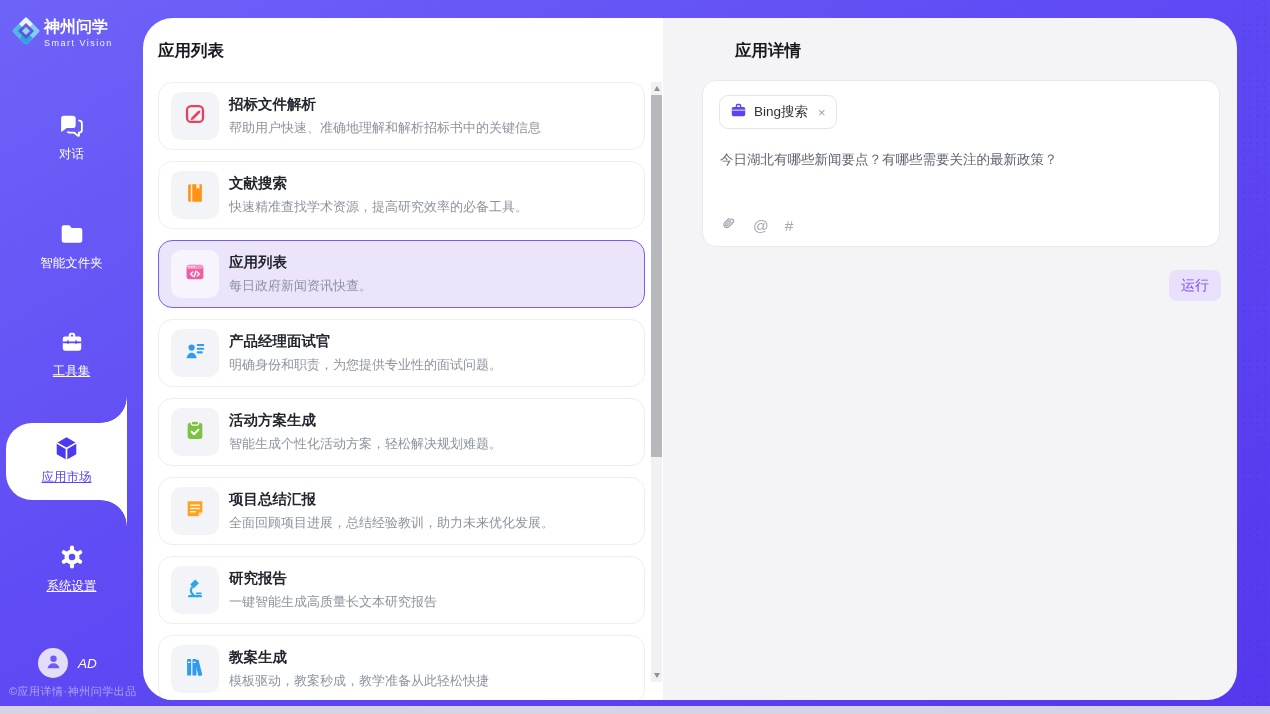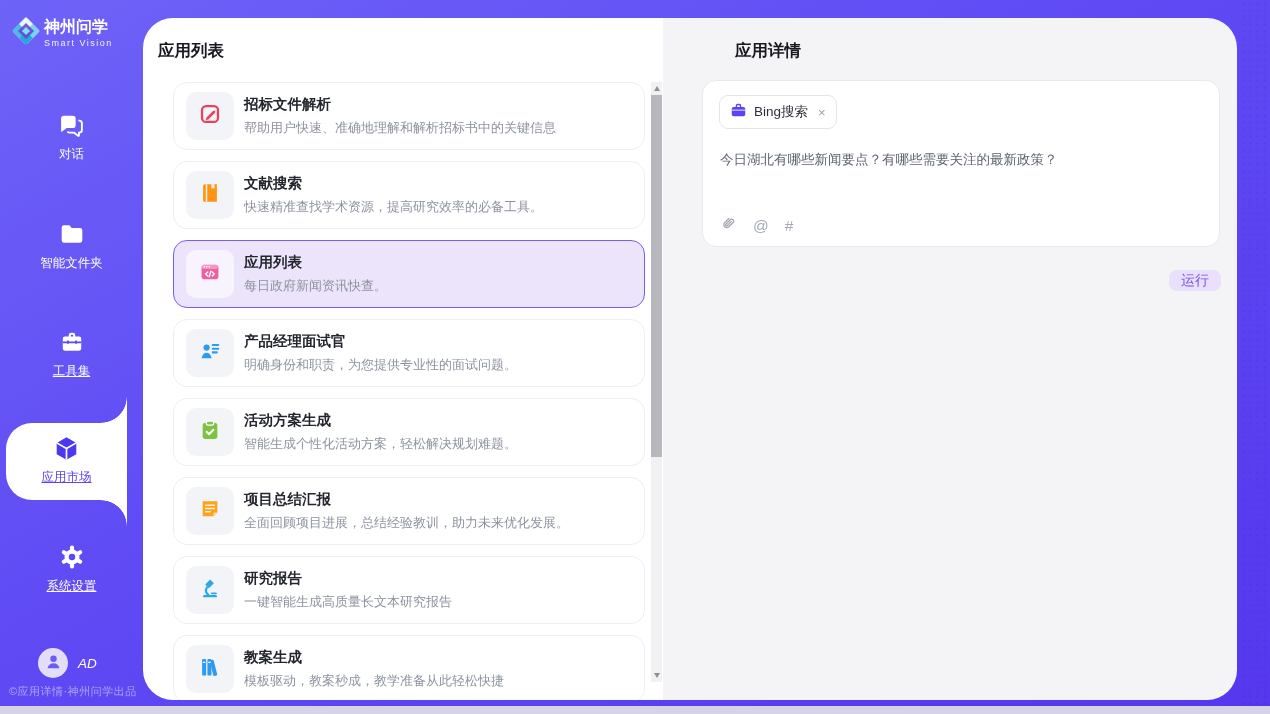--- a/index.html
+++ b/index.html
@@ -44,21 +44,21 @@
   .list-pane{position:relative;width:520px;height:100%;background:#ffffff;flex:0 0 auto;}
   .detail-pane{position:relative;flex:1;background:#f4f4f6;}
   .pane-title{position:absolute;top:22px;font-size:16.5px;font-weight:bold;color:#17191f;}
   .list-pane .pane-title{left:15px;}
   .detail-pane .pane-title{left:37px;margin-left:35px;}
 
   
   .cards{position:absolute;left:15px;top:64px;width:487px;bottom:0;display:flex;
     flex-direction:column;gap:11px;overflow:hidden;}
   .card{flex:0 0 68px;border:1px solid #eceef2;border-radius:14px;background:#fff;
-    display:flex;align-items:center;padding-left:12px;gap:10px;box-sizing:border-box;cursor:pointer;margin-left:15px;}
+    display:flex;align-items:center;padding-left:12px;gap:10px;box-sizing:border-box;cursor:pointer;}
   .card.selected{background:#ece4fb;border:1px solid #7a5cf5;}
   .icon-tile{width:48px;height:48px;border-radius:10px;background:#f3f4f7;flex:0 0 auto;
     display:flex;align-items:center;justify-content:center;}
   .card.selected .icon-tile{background:#f8f4fe;}
   .card-text{display:flex;flex-direction:column;gap:5px;}
   .card-name{font-size:14.5px;font-weight:bold;color:#23262e;}
   .card-desc{font-size:13px;color:#8d939e;}
 
   
   .scrollbar{position:absolute;left:508px;top:64px;width:11px;height:600px;background:#f1f1f4;}
@@ -71,21 +71,21 @@
   
   .detail-card{position:absolute;left:39px;top:62px;width:518px;height:167px;background:#fff;
     border:1px solid #e8e8ee;border-radius:14px;box-sizing:border-box;}
   .chip{position:absolute;left:16px;top:14px;height:32px;border:1px solid #e4e4ea;border-radius:9px;
     display:inline-flex;align-items:center;gap:7px;padding:0 10px;background:#fff;}
   .chip-label{font-size:13.5px;color:#2c313a;}
   .chip-close{font-size:13px;color:#9ba1ab;margin-left:3px;cursor:pointer;}
   .query-text{position:absolute;left:17px;top:70px;font-size:13.5px;color:#5d6470;width:480px;}
   .composer-icons{position:absolute;left:17px;top:134px;display:flex;align-items:center;gap:16px;}
   .composer-icons .glyph{font-size:15.5px;color:#a4a9b3;cursor:pointer;}
-  .run-btn{position:absolute;right:16px;top:252px;width:52px;height:21px;border-radius:8px;
+  .run-btn{position:absolute;right:16px;top:252px;width:52px;height:31px;border-radius:8px;
     background:#e9e0fb;color:#7a4ff2;font-size:14px;display:flex;align-items:center;justify-content:center;cursor:pointer;}
 </style>
 </head>
 <body>
 
 <div class="stage">
   <div class="dot-texture"></div>
 
   <div class="sidebar">
     <div class="brand">

